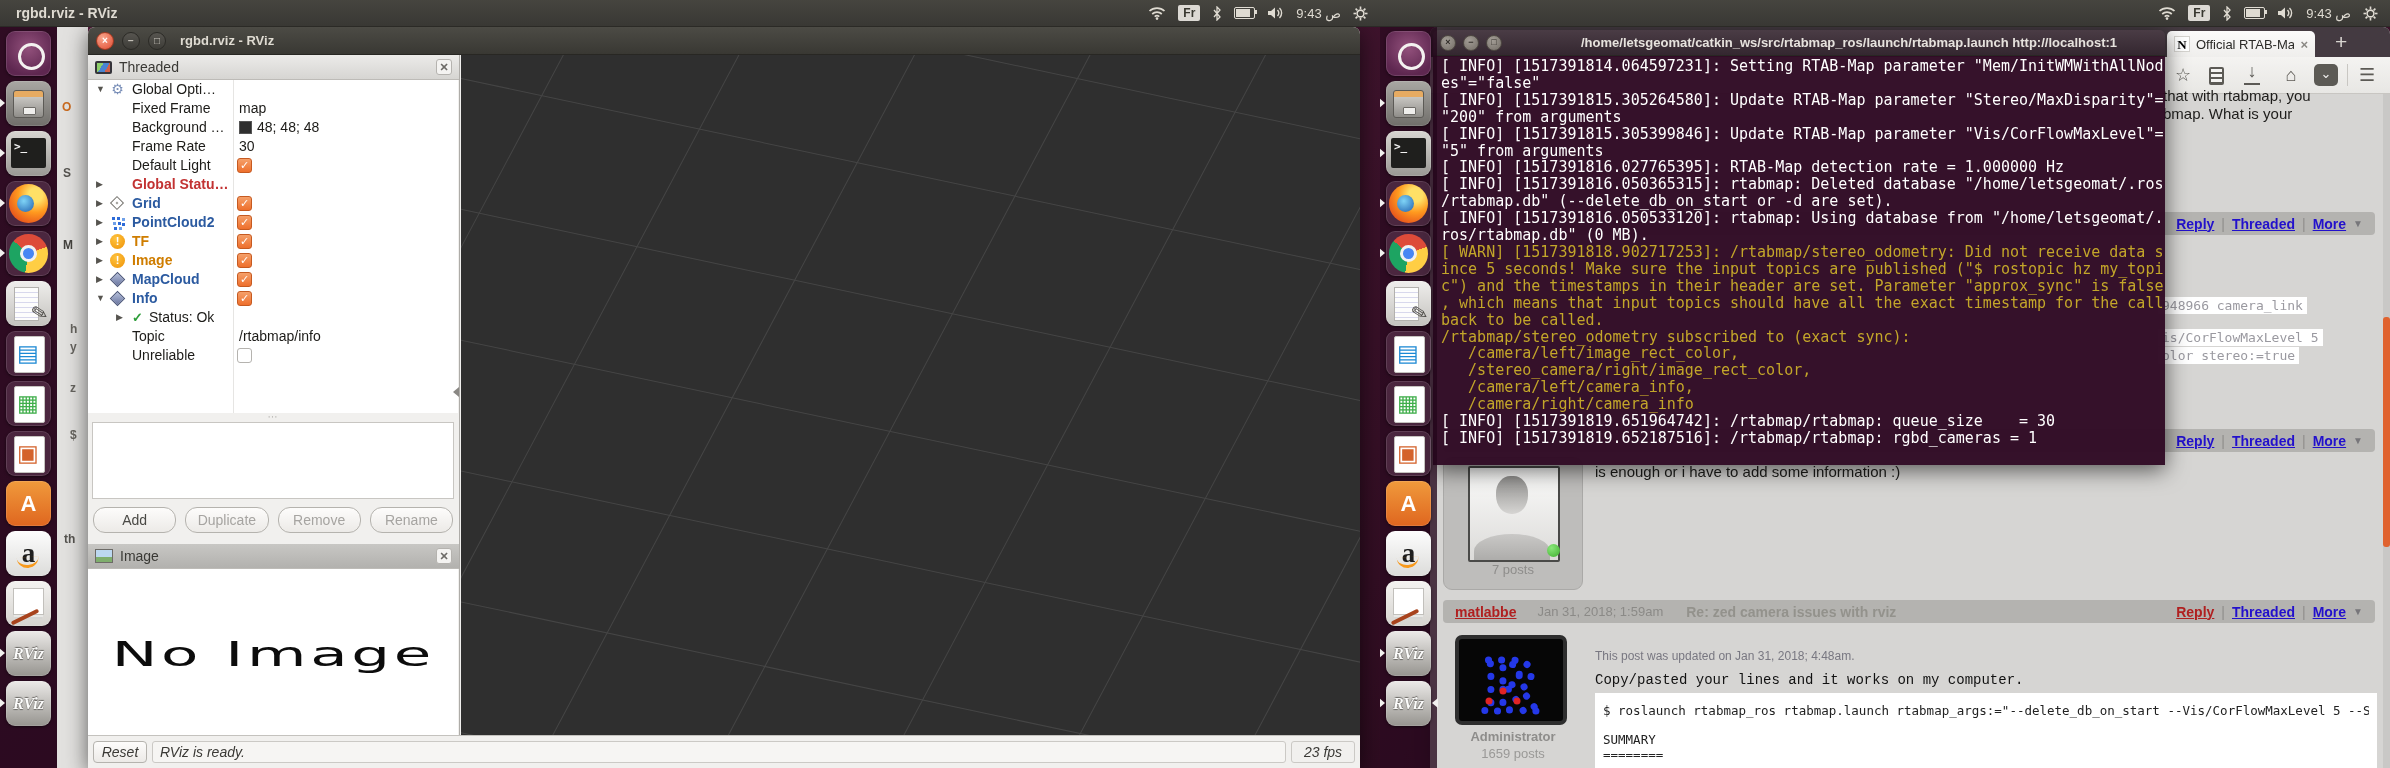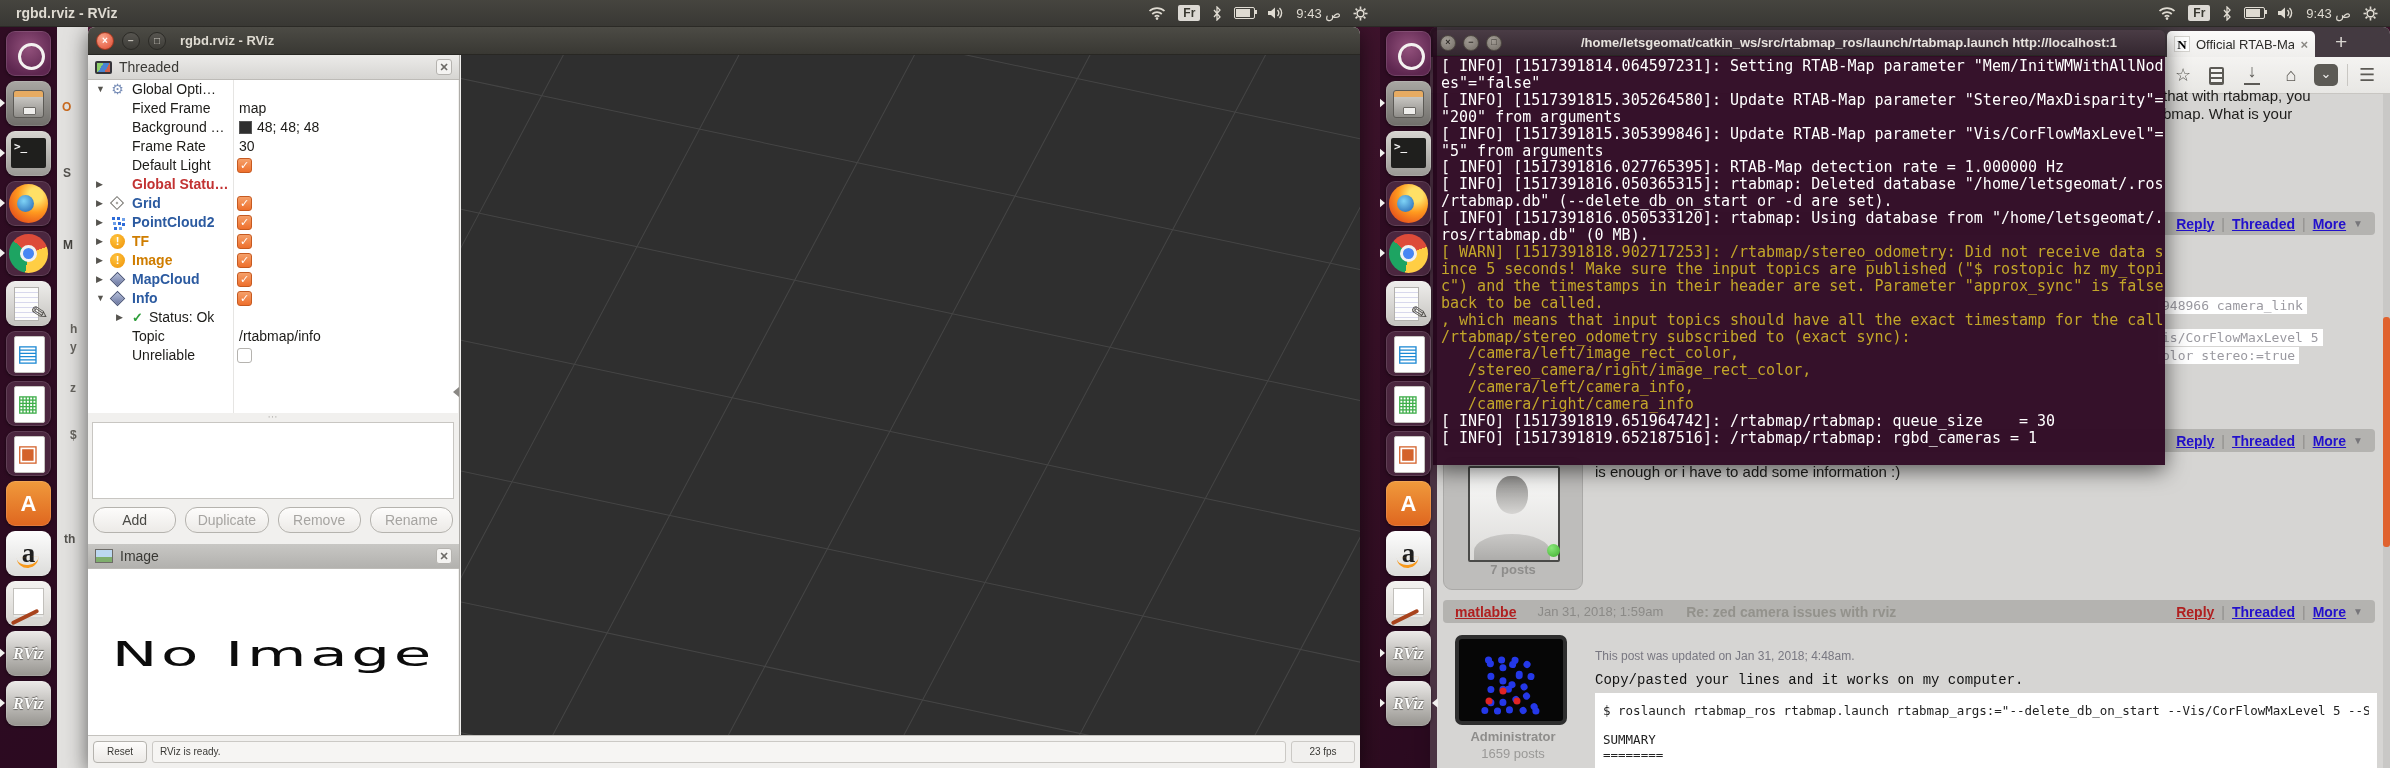--- a/index.html
+++ b/index.html
@@ -101,21 +101,21 @@
   .split-dots{position:absolute;left:0;right:0;top:358px;text-align:center;color:#b3b1ad;font-size:10px;line-height:8px;letter-spacing:2px;}
   #desc-box{position:absolute;left:4px;right:5px;top:367px;height:77px;background:#fff;border:1px solid #c8c6c2;box-sizing:border-box;}
   #btn-row{position:absolute;left:5px;right:6px;top:452px;display:flex;gap:9px;}
   .pbtn{flex:1;height:26px;border-radius:12px;border:1px solid #b5b3ae;background:linear-gradient(#fdfcfb,#eceae7);font-size:14px;color:#4a4945;text-align:center;line-height:24px;box-sizing:border-box;}
   .pbtn.disabled{color:#a6a4a1;}
   #image-hdr{top:489px;background:linear-gradient(#c8c7c4,#b2b1ae);}
   #no-image{position:absolute;left:0;right:1px;top:514px;bottom:0;background:#fff;display:flex;align-items:center;justify-content:center;overflow:hidden;}
   .noimg-text{font-size:33px;color:#0c0c0c;transform:scaleX(1.85);letter-spacing:2px;font-family:"DejaVu Sans",sans-serif;white-space:nowrap;}
   #panel-collapse{position:absolute;left:365px;top:332px;width:0;height:0;border-top:5px solid transparent;border-bottom:5px solid transparent;border-right:6px solid #8a8884;}
   #view3d{position:absolute;left:373px;top:0;right:0;bottom:0;background:#2f2f2f;overflow:hidden;}
-  .statusbar{position:absolute;left:0;right:0;bottom:0;height:28px;background:#f1f0ee;border-top:1px solid #c4c2be;display:flex;align-items:center;padding:16px 5px;gap:5px;font-size:10px;color:#3a3935;box-sizing:border-box;}
+  .statusbar{position:absolute;left:0;right:0;bottom:0;height:28px;background:#f1f0ee;border-top:1px solid #c4c2be;display:flex;align-items:center;padding:16px 5px;gap:5px;font-size:14px;color:#3a3935;box-sizing:border-box;font-style:italic;}
   .reset-btn{width:54px;height:22px;border:1px solid #b5b3ae;border-radius:4px;background:linear-gradient(#fdfcfb,#eceae7);text-align:center;line-height:20px;box-sizing:border-box;}
   .status-field{flex:1;height:22px;background:#f6f5f3;border:1px solid #cbc9c5;border-radius:3px;line-height:20px;padding-left:7px;box-sizing:border-box;}
   .fps-field{width:64px;height:22px;border:1px solid #cbc9c5;border-radius:3px;line-height:20px;text-align:center;box-sizing:border-box;}
 
   
   #ff-win{left:50px;top:27px;width:960px;height:741px;background:#d6d5d3;z-index:10;}
   #ff-tabstrip{position:absolute;left:0;top:0;right:0;height:30px;background:#443a41;border-radius:7px 7px 0 0;}
   #ff-tab{position:absolute;left:737px;top:4px;width:148px;height:26px;background:linear-gradient(#fbfafa,#efeeec);border-radius:5px 5px 0 0;display:flex;align-items:center;padding:0 7px;gap:6px;font-size:13px;color:#2c2b28;box-sizing:border-box;}
   .favicon{width:16px;height:16px;background:#fff;border:1px solid #d5d3cf;font:bold 13px "Liberation Serif",serif;text-align:center;line-height:15px;color:#000;flex:none;box-sizing:border-box;}
   .tab-label{flex:1;white-space:nowrap;overflow:hidden;}
@@ -134,21 +134,21 @@
   .alink{color:#2210cc;text-decoration:underline;font-weight:bold;}
   .alink.red{color:#b02020;}
   .chev{color:#77767a;font-size:10px;}
   .spacer{flex:1;}
   .bar-author{color:#b02020;font-weight:bold;text-decoration:underline;font-size:14px;}
   .bar-date{color:#8b8a87;font-size:13px;margin-left:14px;}
   .bar-subject{color:#93928c;font-weight:bold;font-size:14px;margin-left:16px;}
   .codefrag{position:absolute;background:#fff;color:#9a99a0;font:13px "DejaVu Sans Mono",monospace;padding:1px 4px;white-space:nowrap;}
   #ff-scroll{position:absolute;right:0;top:67px;bottom:0;width:7px;background:#c9c8c6;}
   #ff-thumb{position:absolute;right:0;top:290px;width:7px;height:230px;background:#e0622e;border-radius:3px;}
-  .postcard{position:absolute;left:13px;top:430px;width:140px;height:133px;background:#bebdbb;border-radius:9px;border:1px solid #aaa9a7;box-sizing:border-box;font-weight:bold;}
+  .postcard{position:absolute;left:13px;top:430px;width:140px;height:133px;background:#bebdbb;border-radius:9px;border:1px solid #aaa9a7;box-sizing:border-box;}
   .avatar-frame{position:absolute;left:24px;top:8px;width:88px;height:92px;background:linear-gradient(#fbfbfa,#dcdbd9);border:2px solid #4a4a48;border-radius:2px;overflow:hidden;}
   .av-head{position:absolute;left:26px;top:8px;width:32px;height:38px;background:linear-gradient(#8f8e8c,#d6d5d3);border-radius:45% 45% 48% 48%;}
   .av-body{position:absolute;left:4px;bottom:-8px;width:76px;height:34px;background:linear-gradient(#c9c8c6,#a5a4a2);border-radius:50% 50% 0 0;}
   .online-dot{position:absolute;right:-6px;bottom:-6px;width:13px;height:13px;border-radius:50%;background:radial-gradient(circle at 35% 30%,#8ae87a,#3fae2f);}
   .posts-count{position:absolute;left:0;right:0;top:104px;text-align:center;color:#8e8d8b;font-size:13px;}
   .post-body{position:absolute;color:#1c1c1a;font-size:15px;white-space:nowrap;}
   .avatar2{position:absolute;left:25px;top:608px;width:112px;height:90px;background:#060606;border:4px solid #2e2e2e;border-radius:7px;box-sizing:border-box;overflow:hidden;}
   .role-label{position:absolute;left:13px;width:140px;top:702px;text-align:center;color:#8e8d8b;font-weight:bold;font-size:13px;}
   .role-posts{position:absolute;left:13px;width:140px;top:719px;text-align:center;color:#9a9997;font-size:13px;}
   .upd-note{position:absolute;left:165px;top:622px;color:#787781;font-size:12px;}
@@ -560,22 +560,22 @@
           <div class="tline">[ INFO] [1517391815.305399846]: Update RTAB-Map parameter "Vis/CorFlowMaxLevel"=</div>
           <div class="tline">"5" from arguments</div>
           <div class="tline">[ INFO] [1517391816.027765395]: RTAB-Map detection rate = 1.000000 Hz</div>
           <div class="tline">[ INFO] [1517391816.050365315]: rtabmap: Deleted database "/home/letsgeomat/.ros</div>
           <div class="tline">/rtabmap.db" (--delete_db_on_start or -d are set).</div>
           <div class="tline">[ INFO] [1517391816.050533120]: rtabmap: Using database from "/home/letsgeomat/.</div>
           <div class="tline">ros/rtabmap.db" (0 MB).</div>
           <div class="tline warn">[ WARN] [1517391818.902717253]: /rtabmap/stereo_odometry: Did not receive data s</div>
           <div class="tline warn">ince 5 seconds! Make sure the input topics are published ("$ rostopic hz my_topi</div>
           <div class="tline warn">c") and the timestamps in their header are set. Parameter "approx_sync" is false</div>
+          <div class="tline warn">, which means that input topics should have all the exact timestamp for the call</div>
           <div class="tline warn">back to be called.</div>
-          <div class="tline warn">, which means that input topics should have all the exact timestamp for the call</div>
           <div class="tline warn">/rtabmap/stereo_odometry subscribed to (exact sync):</div>
           <div class="tline warn">   /camera/left/image_rect_color,</div>
           <div class="tline warn">   /stereo_camera/right/image_rect_color,</div>
           <div class="tline warn">   /camera/left/camera_info,</div>
           <div class="tline warn">   /camera/right/camera_info</div>
           <div class="tline">[ INFO] [1517391819.651964742]: /rtabmap/rtabmap: queue_size    = 30</div>
           <div class="tline">[ INFO] [1517391819.652187516]: /rtabmap/rtabmap: rgbd_cameras = 1</div>
         </div>
     </div>
 

